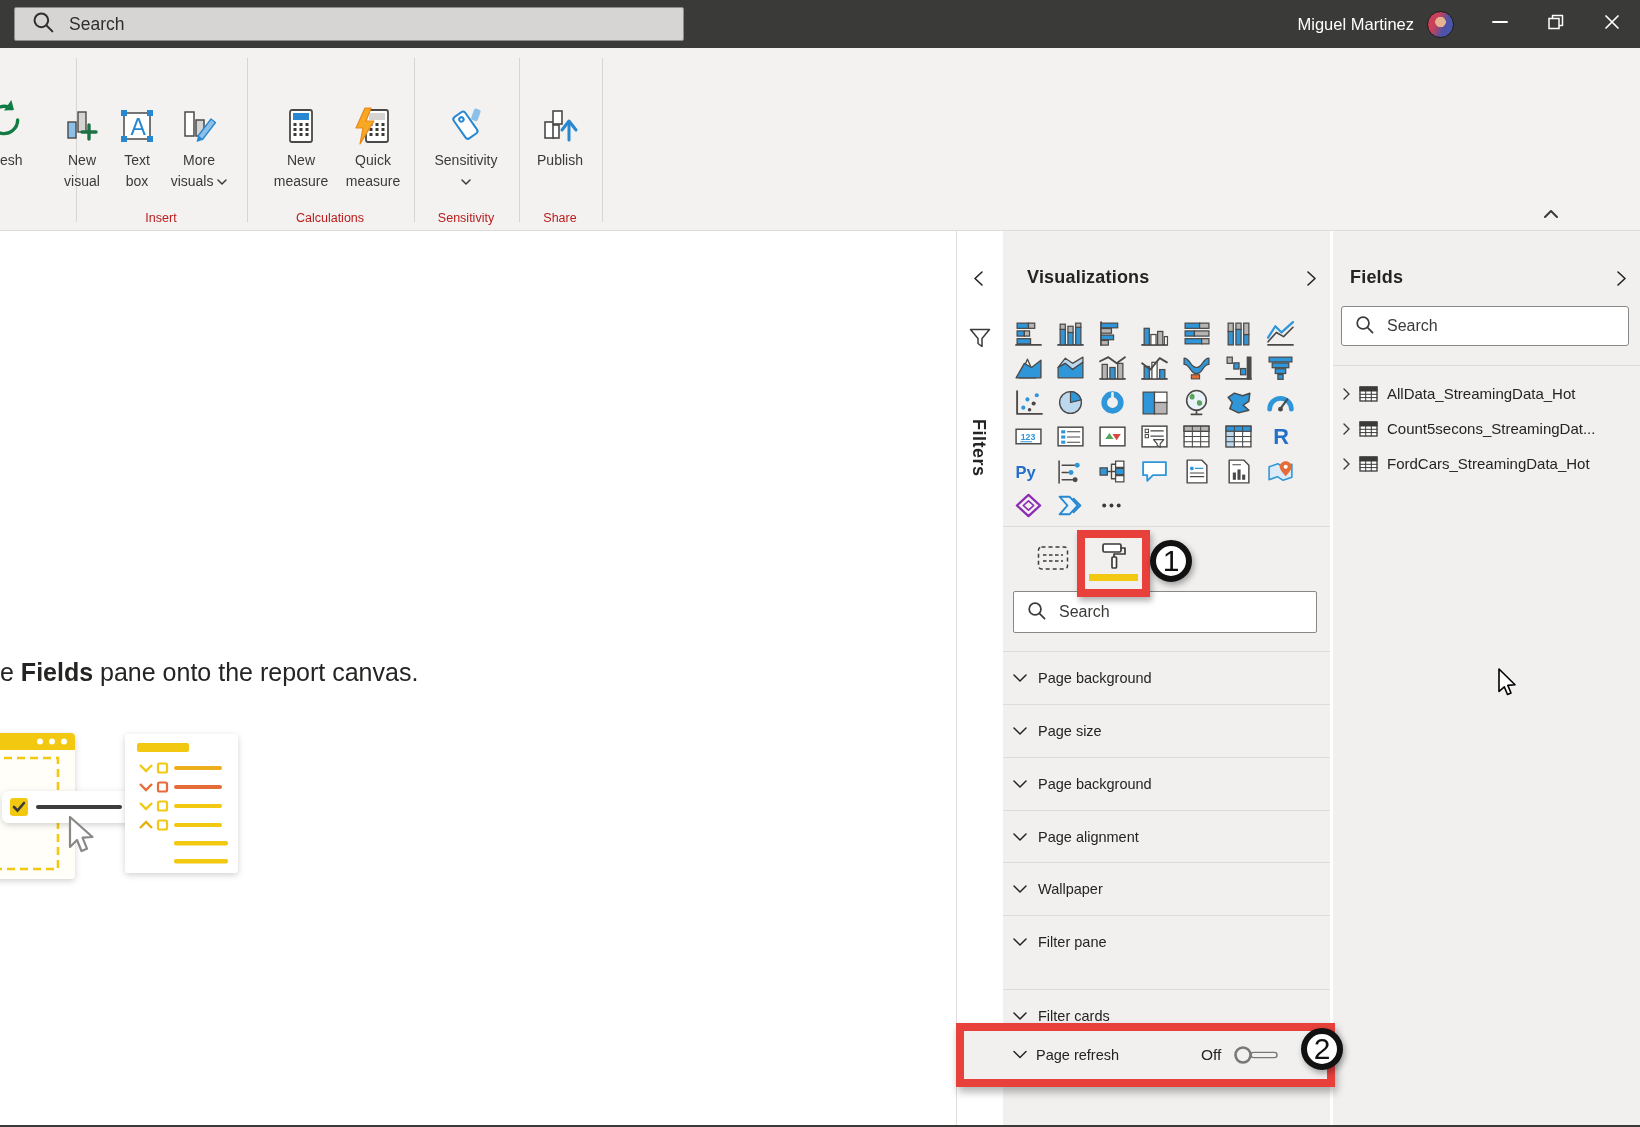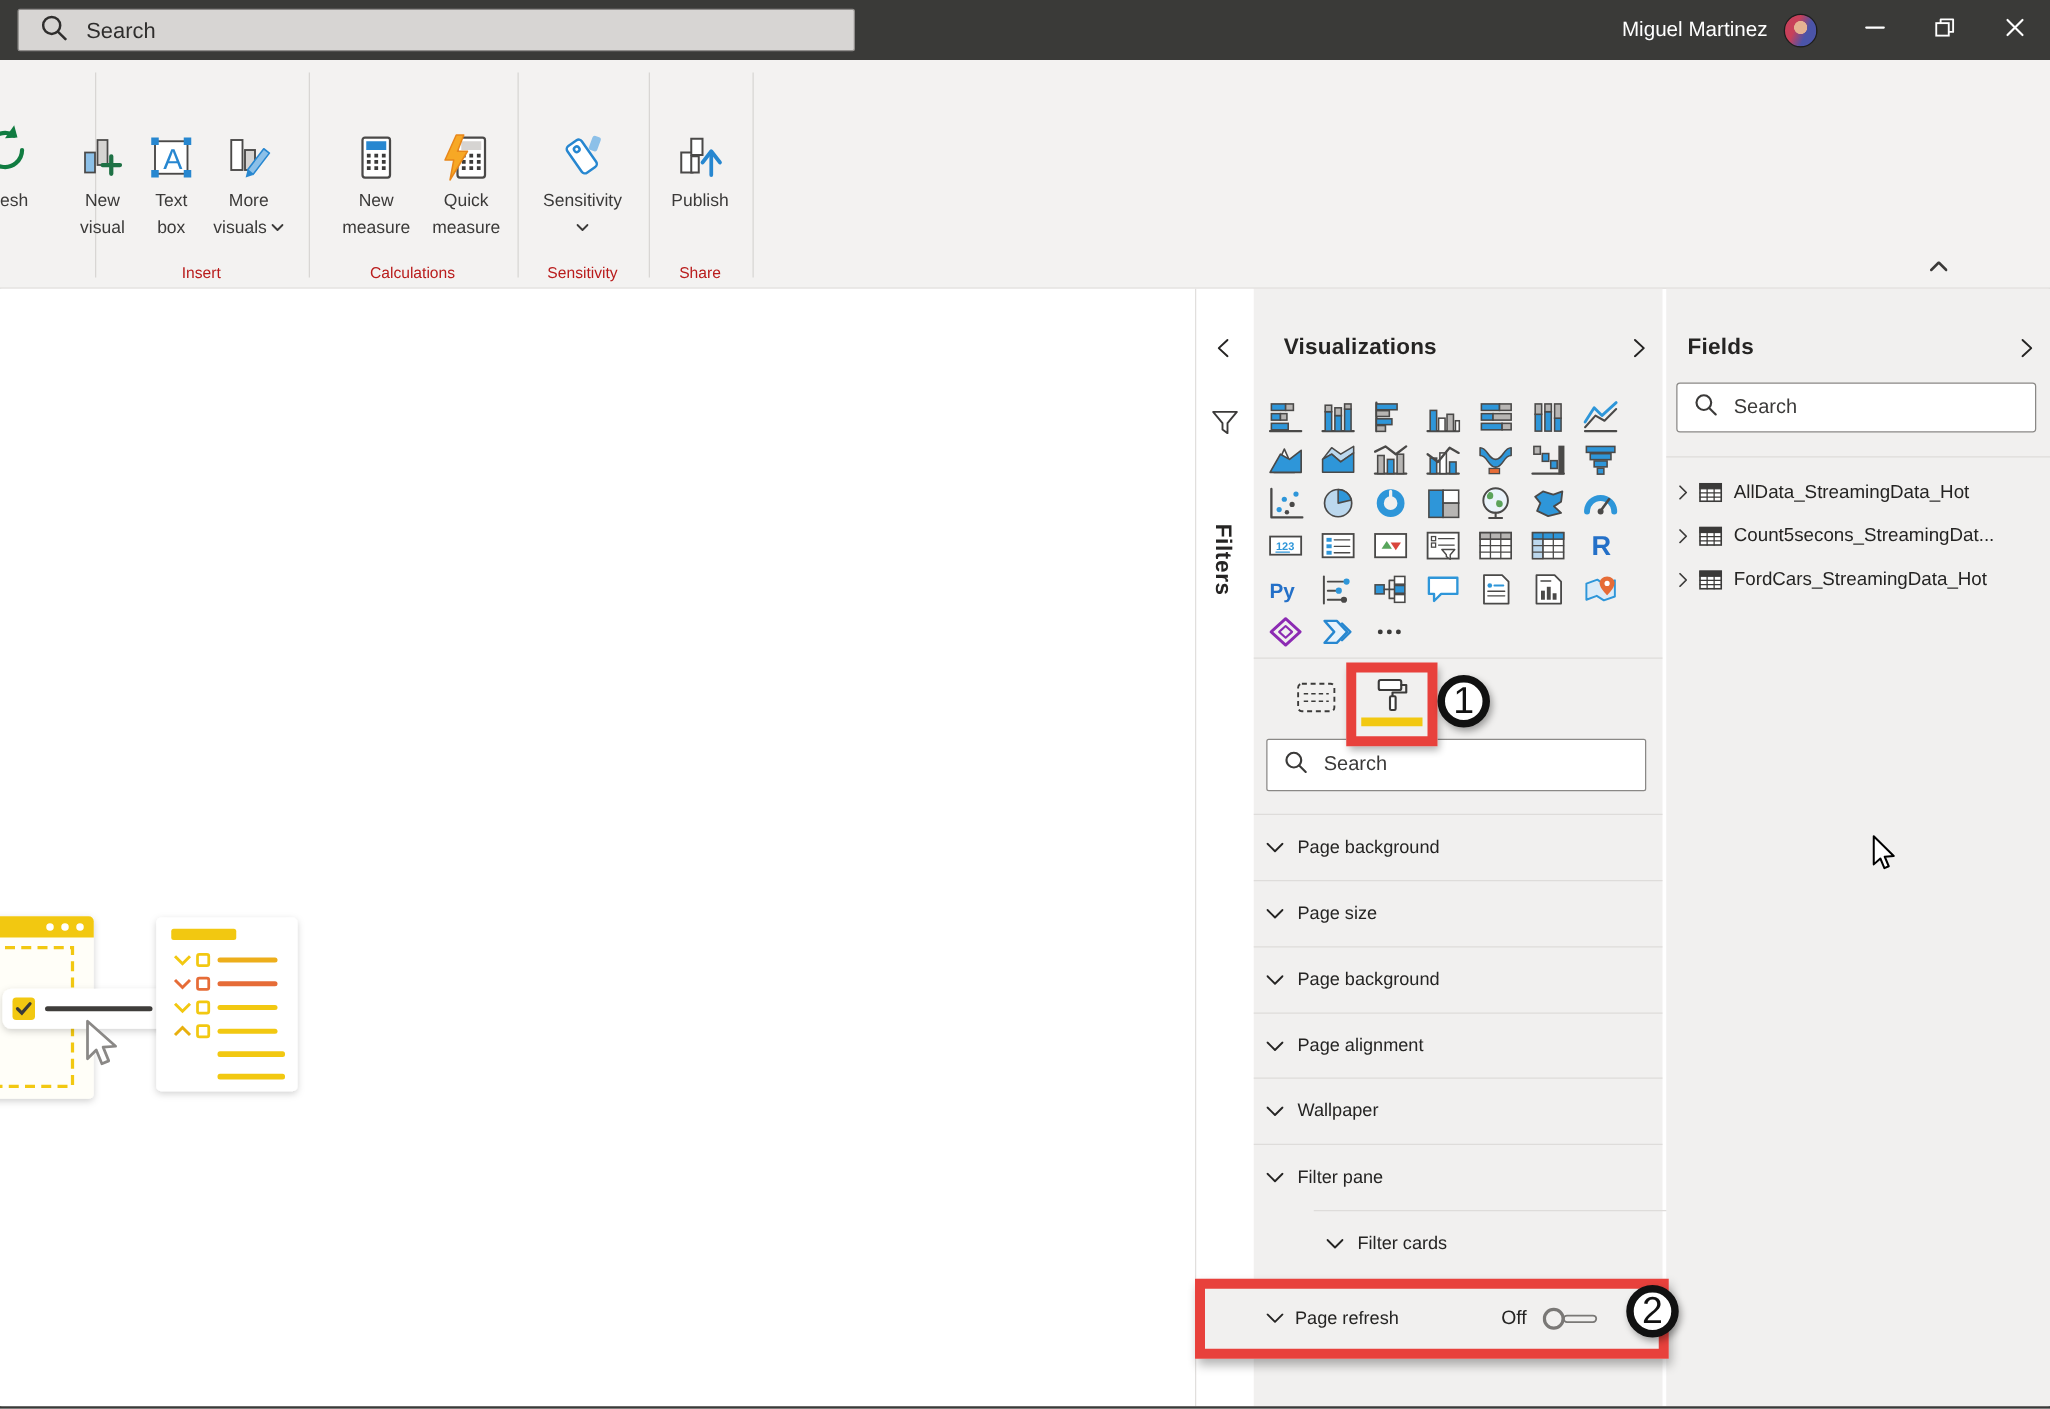--- a/index.html
+++ b/index.html
@@ -239,20 +239,21 @@
     <div class="glabel" style="left:101px" data-interactable="false">Insert</div>
     <div class="glabel" style="left:270px" data-interactable="false">Calculations</div>
     <div class="glabel" style="left:406px" data-interactable="false">Sensitivity</div>
     <div class="glabel" style="left:500px" data-interactable="false">Share</div>
     <span class="rib-collapse" data-interactable="true"><svg width="14" height="9" viewBox="0 0 14 9">
           <path d="M1 7 L7 1 L13 7" fill="none" stroke="#3B3A39" stroke-width="2" stroke-linejoin="round" stroke-linecap="round"></path>
         </svg></span>
   </div>
 
   <div class="canvas" data-interactable="true">
+    <div class="cv-s" data-interactable="false"><span>e </span><b>Fields</b><span> pane onto the report canvas.</span></div>
     <svg class="illus" width="260" height="160" viewBox="0 0 260 160" data-interactable="false">
       <defs>
           <filter id="ds" x="-30%" y="-30%" width="160%" height="160%">
             <feDropShadow dx="0" dy="2" stdDeviation="3" flood-color="#000" flood-opacity="0.18"></feDropShadow>
           </filter>
         </defs>
       <g filter="url(#ds)">
           <rect x="-60" y="6" width="135" height="146" rx="4" fill="#FFFEF8"></rect>
         </g>
       <path d="M-60 10 a4 4 0 0 1 4 -4 H71 a4 4 0 0 1 4 4 v13 H-60 Z" fill="#F2C811"></path>
@@ -591,21 +592,21 @@
           <span data-interactable="false">Wallpaper</span>
         </div>
         <div class="sec-row" data-interactable="true" style="top: 684px;">
           <span data-interactable="false" style="display:flex">
             <svg width="14" height="9" viewBox="0 0 14 9">
               <path d="M1 1 L7 7 L13 1" fill="none" stroke="#252423" stroke-width="1.5" stroke-linejoin="round" stroke-linecap="round"></path>
             </svg>
           </span>
           <span data-interactable="false">Filter pane</span>
         </div>
-        <div class="sec-row" data-interactable="true" style="top: 737px; margin-left: 48px;">
+        <div class="sec-row" data-interactable="true" style="top: 758px;">
           <span data-interactable="false" style="display:flex">
             <svg width="14" height="9" viewBox="0 0 14 9">
               <path d="M1 1 L7 7 L13 1" fill="none" stroke="#252423" stroke-width="1.5" stroke-linejoin="round" stroke-linecap="round"></path>
             </svg>
           </span>
           <span data-interactable="false">Filter cards</span>
         </div>
       </div>
   </div>
 

